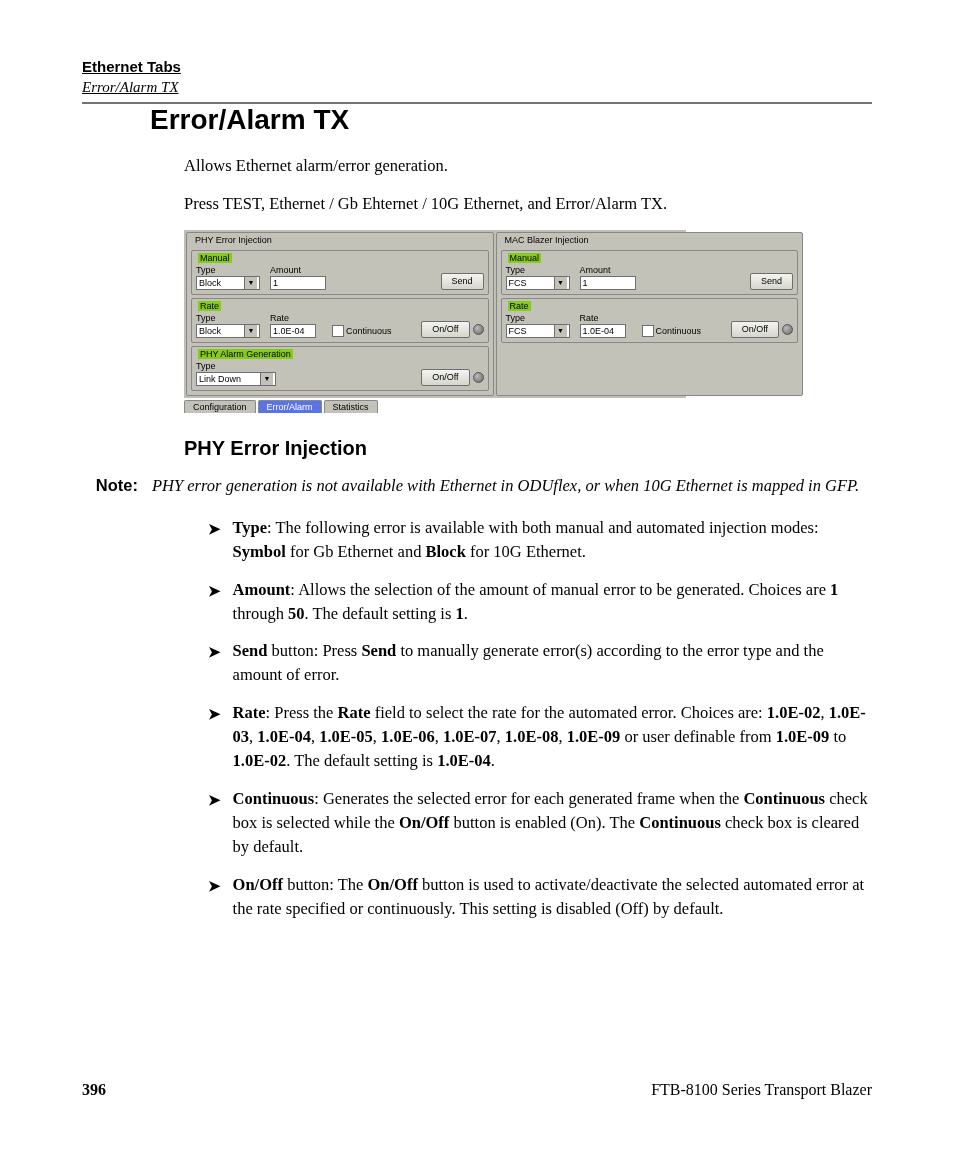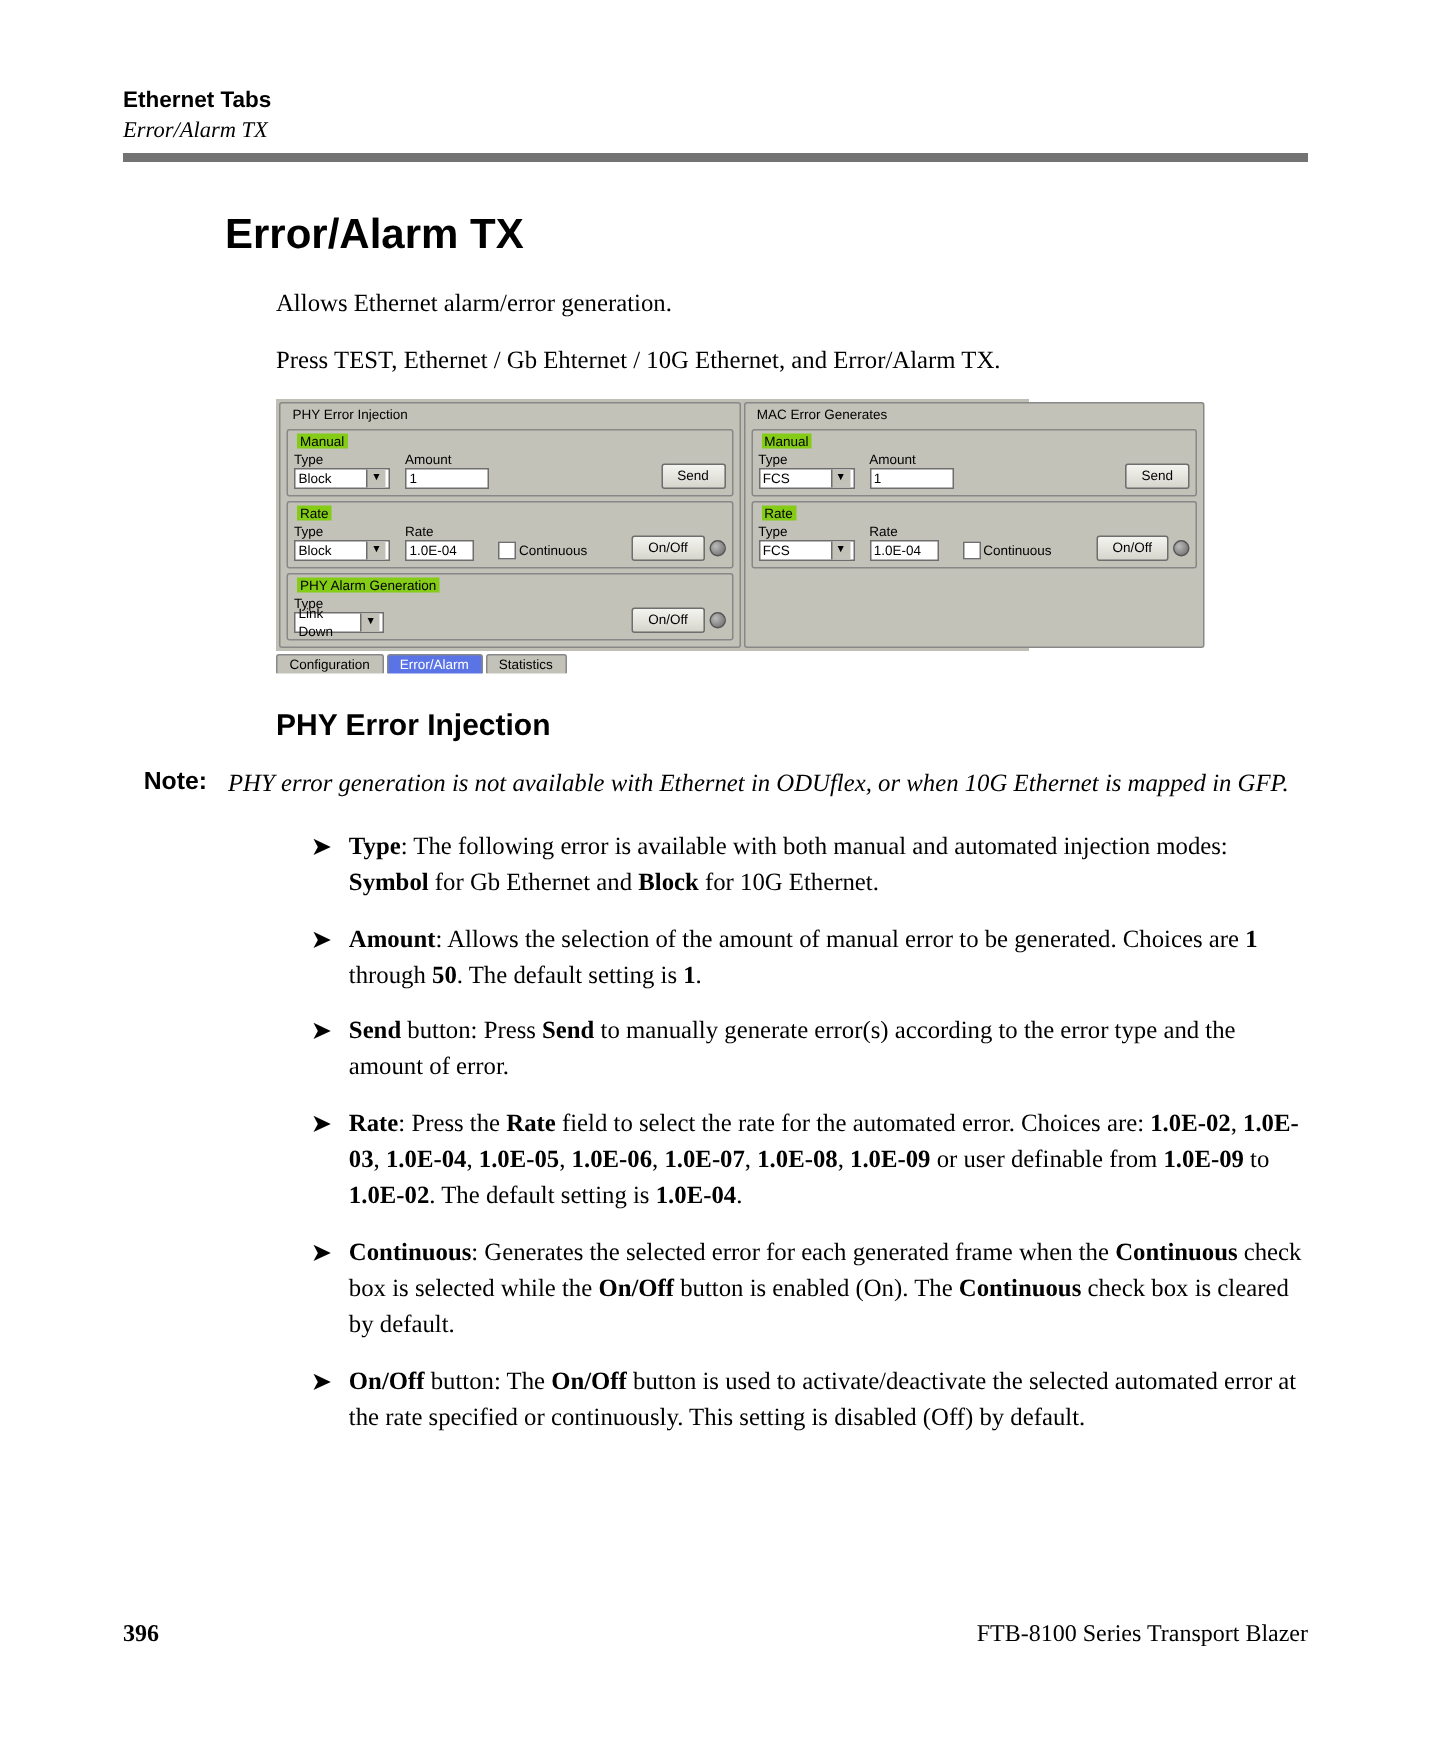--- a/index.html
+++ b/index.html
@@ -10,23 +10,23 @@
     color: #000;
   }
   .page {
     width: 954px;
     min-height: 1159px;
     box-sizing: border-box;
     padding: 58px 82px 40px 82px;
     position: relative;
   }
   .running-head {
-    border-bottom: 6px solid #737373;
+    border-bottom: 2px solid #737373;
     padding-bottom: 6px;
-    margin-bottom: 32px;
+    text-decoration: underline;
   }
   .running-head .chap {
     font-family: Verdana, Arial, sans-serif;
     font-weight: 700;
     font-size: 15px;
   }
   .running-head .sect {
     font-family: Georgia, serif;
     font-style: italic;
     font-size: 15px;
@@ -300,36 +300,36 @@
               <span class="ui-led"></span>
             </div>
           </div>
         </div>
 
         <div class="ui-sub">
           <div class="ui-sub-title">PHY Alarm Generation</div>
           <div class="row-top">
             <div class="field-pair">
               <span class="ui-label">Type</span>
-              <span class="ui-select" style="width:60px;">
+              <span class="ui-select" style="width:80px;">
                 <span>Link Down</span>
                 <span class="arrow">▼</span>
               </span>
             </div>
             <span class="spacer-flex"></span>
             <div class="btn-col" style="width:72px;">
               <span class="ui-btn">On/Off</span>
               <span class="ui-led"></span>
             </div>
           </div>
         </div>
       </div>
 
       <div class="ui-group">
-        <div class="ui-group-title">MAC Error Generates</div>
+        <div class="ui-group-title">MAC Blazer Injection</div>
 
         <div class="ui-sub">
           <div class="ui-sub-title">Manual</div>
           <div class="row-top">
             <div class="field-pair">
               <span class="ui-label">Type</span>
               <span class="ui-select">
                 <span>FCS</span>
                 <span class="arrow">▼</span>
               </span>

